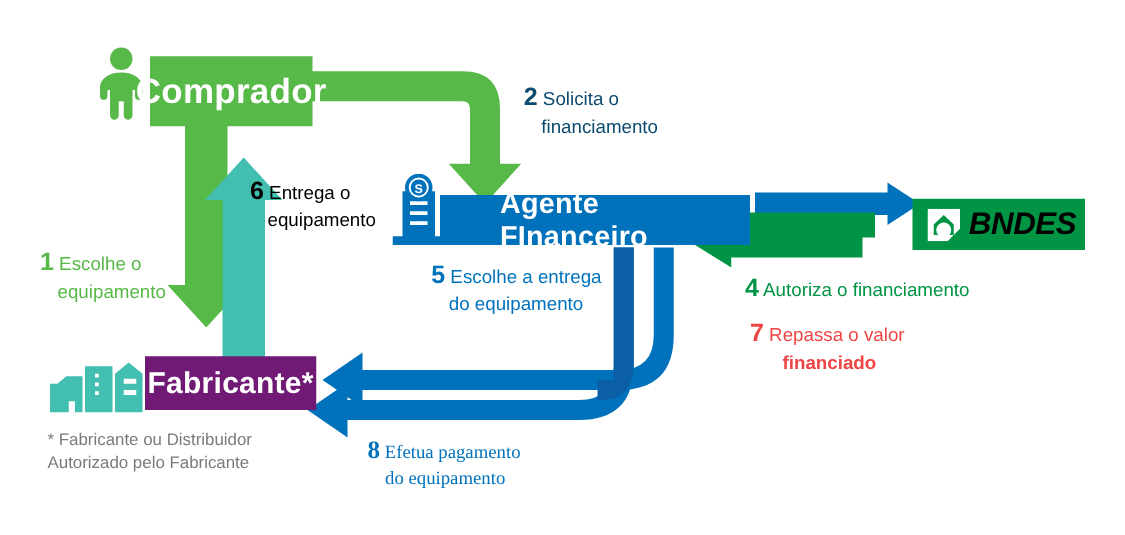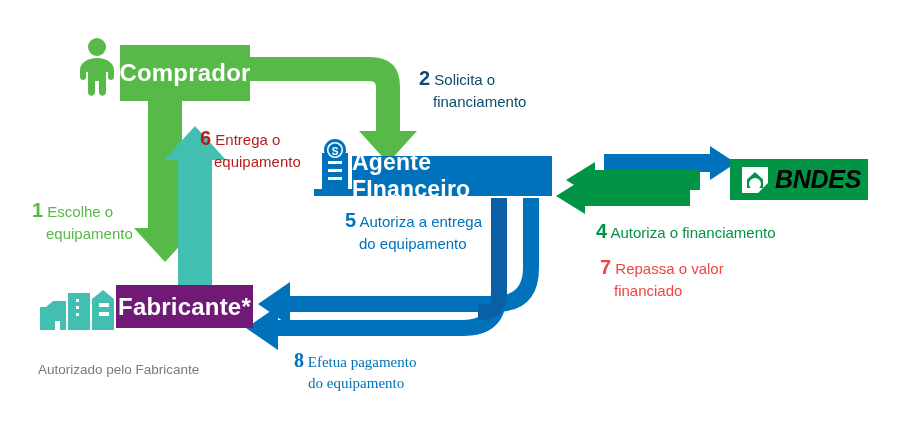--- a/index.html
+++ b/index.html
@@ -73,36 +73,36 @@
                L 507 198 Z" fill="#0072BC"></path>
 
       <path d="M 491 198 L 507 198 L 507 292 Q 507 320 480 320 L 478 320 L 478 304 L 491 304 Q 491 300 491 292 Z" fill="#0B5FA5"></path>
     </g>
   </svg>
 
   <svg class="abs nosel" style="left:74px;top:36px;" width="46" height="62" viewBox="0 0 46 62">
     <circle cx="23" cy="11" r="9" fill="#57B947"></circle>
     <path d="M 23 22 C 13 22 6 27 6 34 L 6 41 C 6 45 12 45 12 41 L 12 36 L 14 36 L 14 56 C 14 61 21 61 21 56 L 21 45 L 25 45 L 25 56 C 25 61 32 61 32 56 L 32 36 L 34 36 L 34 41 C 34 45 40 45 40 41 L 40 34 C 40 27 33 22 23 22 Z" fill="#57B947"></path>
   </svg>
-  <div class="abs box" style="left:120px;top:45px;width:130px;height:56px;background:#57B947;font-size:24px;">
+  <div class="abs box" style="left:120px;top:45px;width:130px;height:56px;background:#57B947;font-size:28px;">
     <span>Comprador</span>
   </div>
 
   <svg class="abs nosel" style="left:314px;top:139px;" width="42" height="57" viewBox="0 0 42 57">
     <rect x="8" y="14" width="26" height="43" fill="#0072BC"></rect>
     <rect x="0" y="50" width="42" height="7" fill="#0072BC"></rect>
     <rect x="14" y="22" width="14" height="3" fill="#fff"></rect>
     <rect x="14" y="30" width="14" height="3" fill="#fff"></rect>
     <rect x="14" y="38" width="14" height="3" fill="#fff"></rect>
     <circle cx="21" cy="11" r="11" fill="#0072BC"></circle>
     <circle cx="21" cy="11" r="8" fill="#fff"></circle>
     <circle cx="21" cy="11" r="6.5" fill="#0072BC"></circle>
     <text x="21" y="15.5" font-family="Liberation Sans, sans-serif" font-size="10" font-weight="bold" fill="#fff" text-anchor="middle">S</text>
   </svg>
-  <div class="abs box" style="left:352px;top:156px;width:200px;height:40px;background:#0072BC;font-size:23px;">
+  <div class="abs box" style="left:352px;top:156px;width:200px;height:40px;background:#0072BC;font-size:23px;padding-left:48px;">
     <span>Agente FInanceiro</span>
   </div>
 
   <svg class="abs nosel" style="left:38px;top:285px;" width="78" height="45" viewBox="0 0 78 45">
     <path d="M 2 22 L 2 45 L 17 45 L 17 36 L 22 36 L 22 45 L 28 45 L 28 16 L 15 16 L 8 22 Z" fill="#43BFB2"></path>
     <rect x="30" y="8" width="22" height="37" fill="#43BFB2"></rect>
     <path d="M 54 14 L 54 45 L 76 45 L 76 14 L 65 5 Z" fill="#43BFB2"></path>
     <rect x="38" y="14" width="3" height="3" fill="#fff"></rect>
     <rect x="38" y="21" width="3" height="3" fill="#fff"></rect>
     <rect x="38" y="28" width="3" height="3" fill="#fff"></rect>
@@ -135,40 +135,40 @@
   </div>
 
 
   <div class="abs lbl" style="left:596px;top:219px;font-size:15px;color:#009444;">
     <span class="num" style="font-size:20px;">4</span>
     <span>Autoriza o financiamento</span>
   </div>
 
   <div class="abs lbl" style="left:345px;top:208px;font-size:15px;color:#0072BC;">
     <span class="num" style="font-size:20px;">5</span>
-    <span>Autoriza a entrega</span><br>
+    <span>Escolhe a entrega</span><br>
     <span style="margin-left:14px;display:inline-block;">do equipamento</span>
   </div>
 
-  <div class="abs lbl" style="left:200px;top:126px;font-size:15px;color:#b91c1c;">
+  <div class="abs lbl" style="left:200px;top:141px;font-size:15px;color:#000000;">
     <span class="num" style="font-size:20px;">6</span>
     <span>Entrega o</span><br>
     <span style="margin-left:14px;display:inline-block;">equipamento</span>
   </div>
 
   <div class="abs lbl" style="left:600px;top:255px;font-size:15px;color:#ef4444;">
     <span class="num" style="font-size:20px;">7</span>
     <span>Repassa o valor</span><br>
-    <span style="margin-left:14px;display:inline-block;">financiado</span>
+    <span style="margin-left:26px;display:inline-block;font-weight:bold;">financiado</span>
   </div>
 
   <div class="abs lbl" style="left:294px;top:348px;font-size:15px;color:#0072BC;font-family:Liberation Serif, serif;">
     <span class="num" style="font-size:20px;">8</span>
     <span>Efetua pagamento</span><br>
     <span style="margin-left:14px;display:inline-block;">do equipamento</span>
   </div>
 
   <div class="abs lbl" style="left:38px;top:343px;font-size:13.5px;color:#7A7A7A;line-height:1.35;">
-    <br>
+    <span>* Fabricante ou Distribuidor</span><br>
     <span>Autorizado pelo Fabricante</span>
   </div>
 
 </div>
 
 </body></html>

